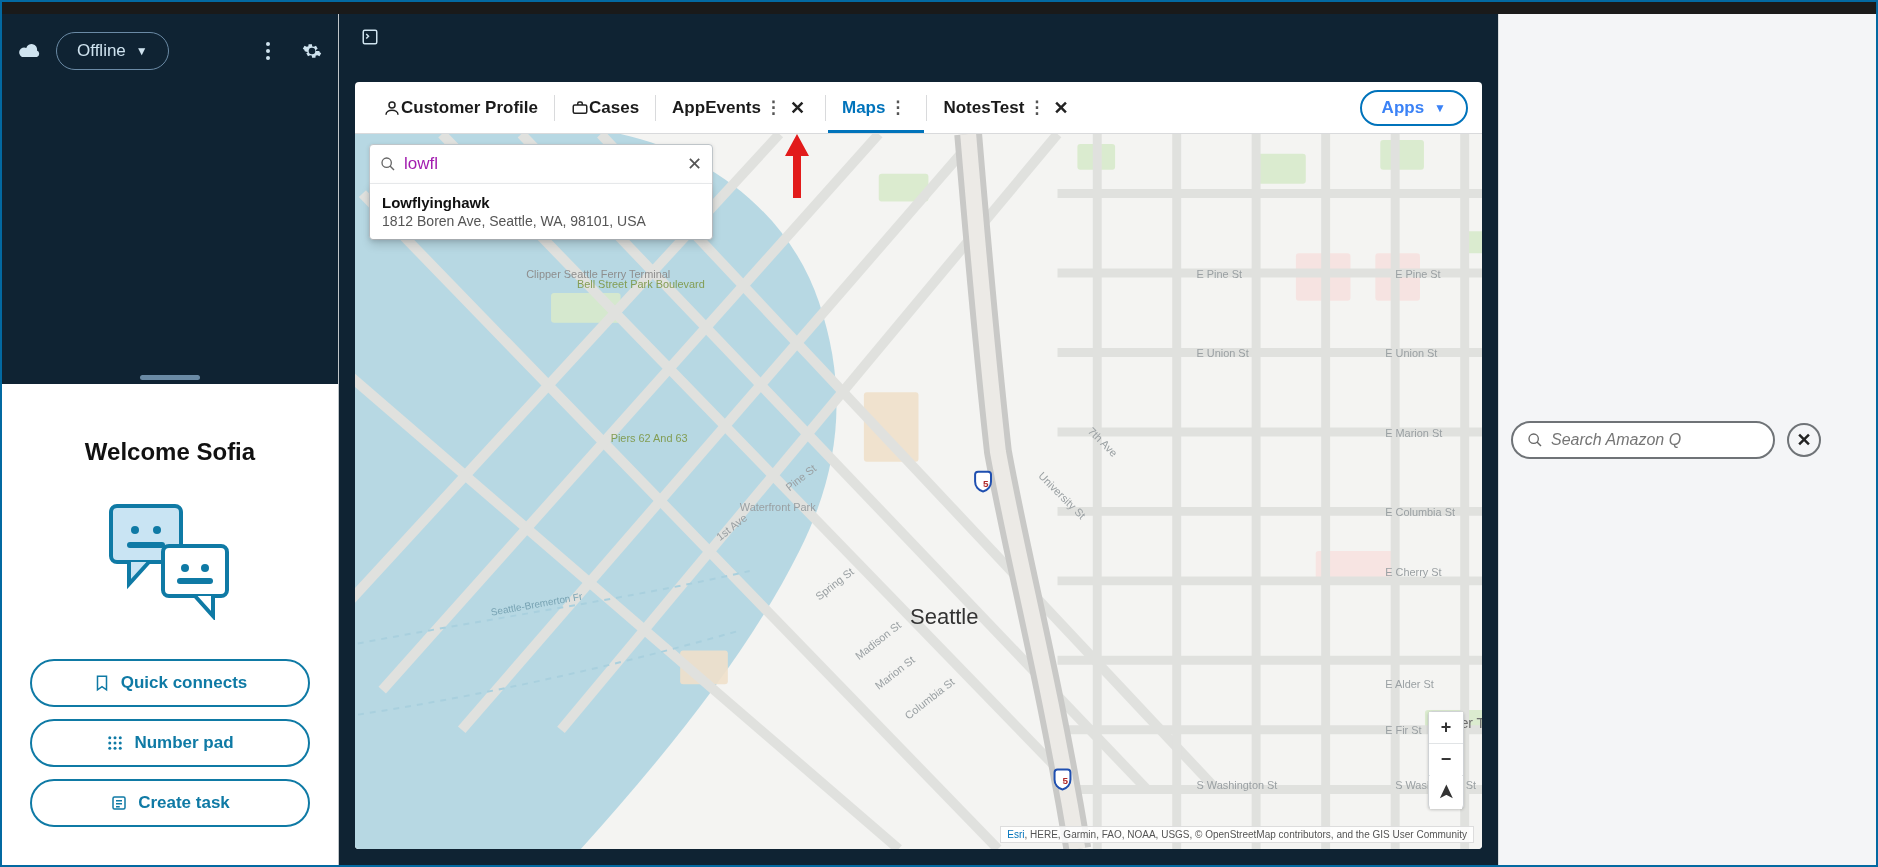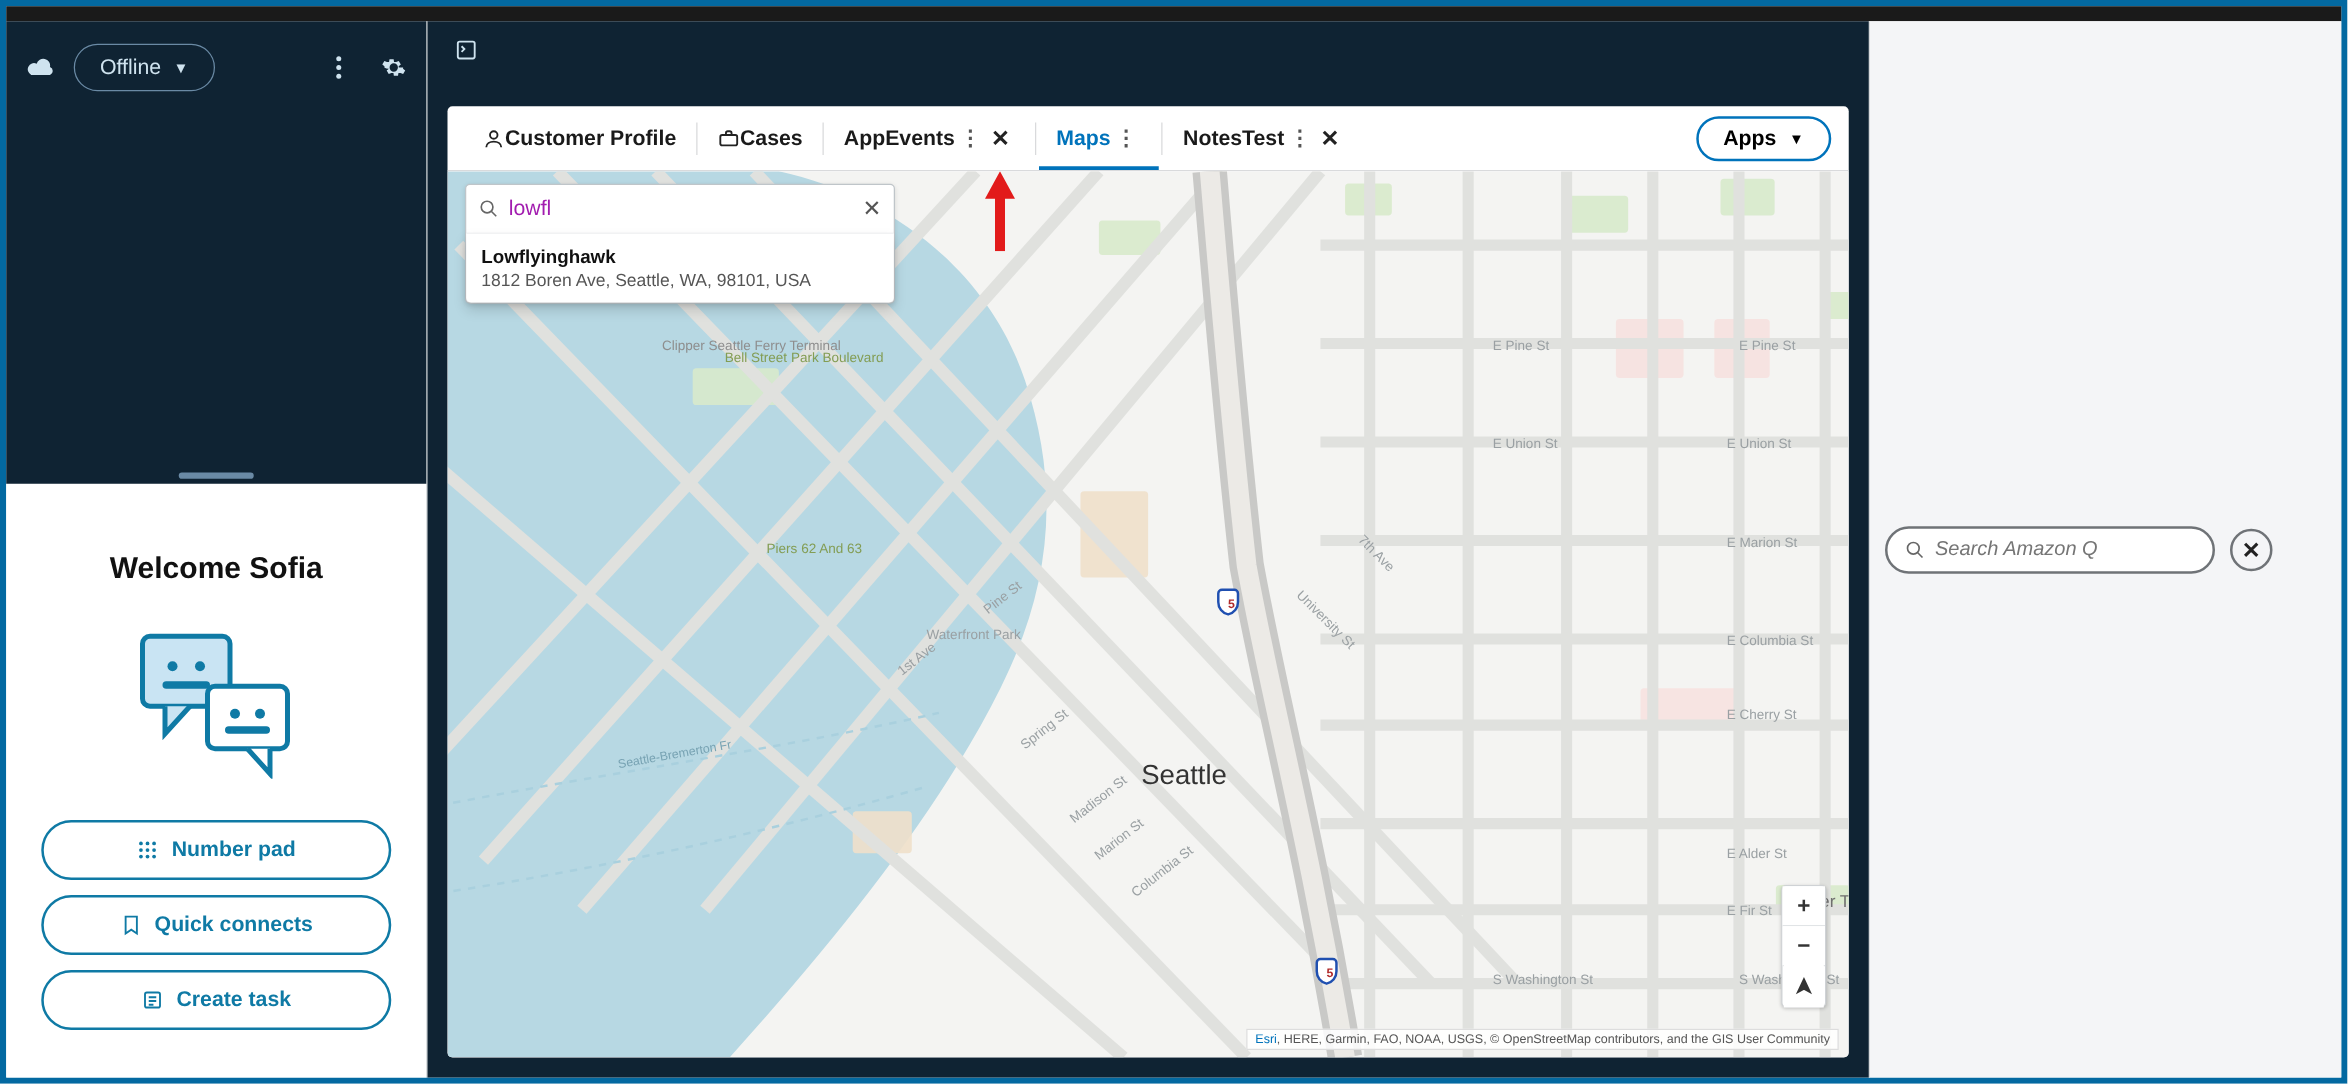--- a/index.html
+++ b/index.html
@@ -4,21 +4,21 @@
 <style>
   * { box-sizing: border-box; margin: 0; padding: 0; }
   html, body { width: 100%; height: 100%; font-family: "Amazon Ember", "Helvetica Neue", Arial, sans-serif; background: #f4f4f4; }
   .screen {
     width: 1878px;
     height: 867px;
     background: #fff;
     display: flex;
     flex-direction: column;
     position: relative;
-    border: 5px solid #0369a1;
+    border: 2px solid #0369a1;
   }
   .topstrip { height: 12px; background: #1a1a1a; }
   .main-area { flex: 1; display: flex; height: calc(100% - 12px); }
 
   
   .left { width: 337px; min-width: 337px; height: 100%; display: flex; flex-direction: column; border-right: 1px solid #bfc5c9; }
   .left-top { height: 370px; background: #0f2333; color: #fff; position: relative; }
   .left-top-bar { display: flex; align-items: center; padding: 18px 16px; gap: 14px; }
   .cloud-icon {
     width: 24px; height: 18px; fill: #cfe3ef;
@@ -62,21 +62,21 @@
     display: flex; align-items: center; height: 52px; border-bottom: 1px solid #d9dadc;
     padding: 0 14px; gap: 0; font-size: 17px;
   }
   .tab { display: inline-flex; align-items: center; gap: 0; padding: 0 14px; height: 100%; cursor: pointer; color: #1a1a1a; font-weight: 600;}
   .tab.active { color: #0073bb; box-shadow: inset 0 -3px 0 #0073bb; }
   .tab .vkebab { color: #555; padding: 0 4px; }
   .tab .tab-close { font-size: 18px; font-weight: 700; color: #222; padding: 0 4px; cursor: pointer; }
   .tab-sep { width: 1px; height: 26px; background: #d9dadc; margin: 0 2px; }
   .apps-pill {
     margin-left: auto; border: 2px solid #0073bb; border-radius: 24px; padding: 6px 20px;
-    color: #000000; font-weight: 700; font-size: 17px; display: inline-flex; align-items: center; gap: 10px; cursor: pointer;
+    color: #3b82f6; font-weight: 700; font-size: 17px; display: inline-flex; align-items: center; gap: 10px; cursor: pointer;
   }
   .map-wrap { flex: 1; position: relative; overflow: hidden; }
   .map-svg { position: absolute; inset: 0; width: 100%; height: 100%; }
   .map-search {
     position: absolute; top: 10px; left: 14px; width: 344px; background: #fff;
     border: 1px solid #bfc5c9; border-radius: 4px; box-shadow: 0 1px 4px rgba(0,0,0,.12);
     z-index: 10;
   }
   .map-search .row1 { display: flex; align-items: center; padding: 8px 10px; gap: 8px; }
   .map-search input {
@@ -176,39 +176,39 @@
             <rect x="6" y="6" width="64" height="50" rx="6" fill="#fff"></rect>
             <path d="M56 56 L56 76 L38 56" fill="#fff"></path>
             <circle cx="28" cy="28" r="4" fill="#0f7aa5" stroke="none"></circle>
             <circle cx="48" cy="28" r="4" fill="#0f7aa5" stroke="none"></circle>
             <rect x="20" y="38" width="36" height="6" rx="3" fill="#0f7aa5" stroke="none"></rect>
           </g>
         </svg>
         <div class="action-buttons">
           <button class="action-btn">
             <svg width="18" height="18" viewBox="0 0 24 24">
+                <path d="M6 3h12v18l-6-4-6 4z" fill="none" stroke="#0f7aa5" stroke-width="2"></path>
+              </svg>
+            <span>Quick connects</span>
+          </button>
+          <button class="action-btn">
+            <svg width="18" height="18" viewBox="0 0 24 24">
               <g fill="#0f7aa5">
                   <circle cx="5" cy="5" r="2"></circle>
                   <circle cx="12" cy="5" r="2"></circle>
                   <circle cx="19" cy="5" r="2"></circle>
                   <circle cx="5" cy="12" r="2"></circle>
                   <circle cx="12" cy="12" r="2"></circle>
                   <circle cx="19" cy="12" r="2"></circle>
                   <circle cx="5" cy="19" r="2"></circle>
                   <circle cx="12" cy="19" r="2"></circle>
                   <circle cx="19" cy="19" r="2"></circle>
                 </g>
             </svg>
             <span>Number pad</span>
-          </button>
-          <button class="action-btn">
-            <svg width="18" height="18" viewBox="0 0 24 24">
-                <path d="M6 3h12v18l-6-4-6 4z" fill="none" stroke="#0f7aa5" stroke-width="2"></path>
-              </svg>
-            <span>Quick connects</span>
           </button>
           <button class="action-btn">
             <svg width="18" height="18" viewBox="0 0 24 24">
                 <rect x="4" y="4" width="16" height="16" rx="2" fill="none" stroke="#0f7aa5" stroke-width="2"></rect>
                 <path d="M8 9h8M8 13h8M8 17h5" stroke="#0f7aa5" stroke-width="2"></path>
               </svg>
             <span>Create task</span>
           </button>
         </div>
       </div>

